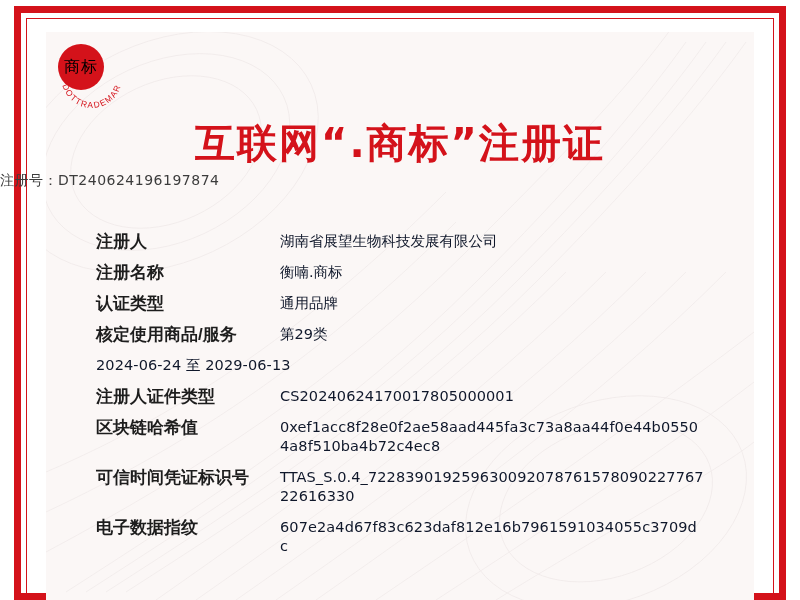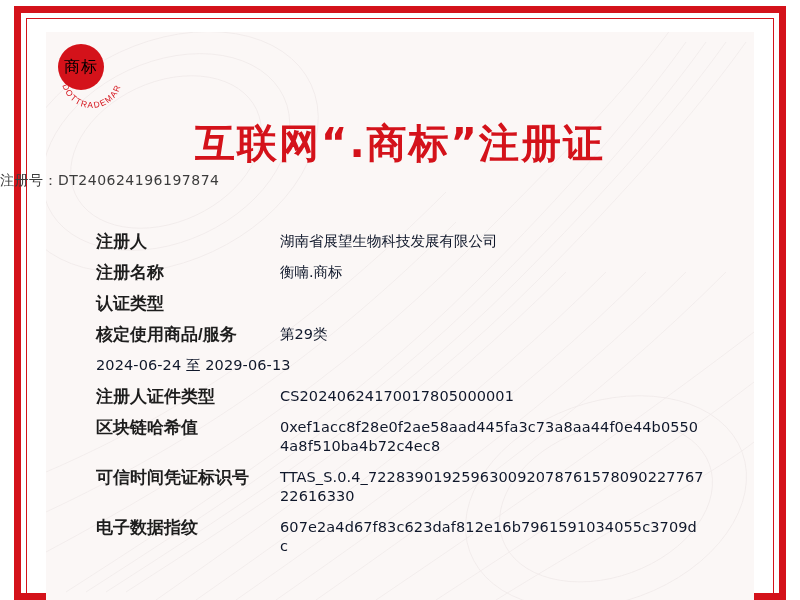--- a/index.html
+++ b/index.html
@@ -224,20 +224,21 @@
       <div class="label">注册人</div>
       <div class="value">湖南省展望生物科技发展有限公司</div>
     </div>
 
     <div class="row gap-top">
       <div class="label">注册名称</div>
       <div class="value">衡喃.商标</div>
     </div>
     <div class="row">
       <div class="label">认证类型</div>
+      <div class="value">通用品牌</div>
     </div>
     <div class="row">
       <div class="label">核定使用商品/服务</div>
       <div class="value">第29类</div>
     </div>
     <div class="row">
       <div class="value mono">2024-06-24 至 2029-06-13</div>
     </div>
 
     <div class="row gap-top">

